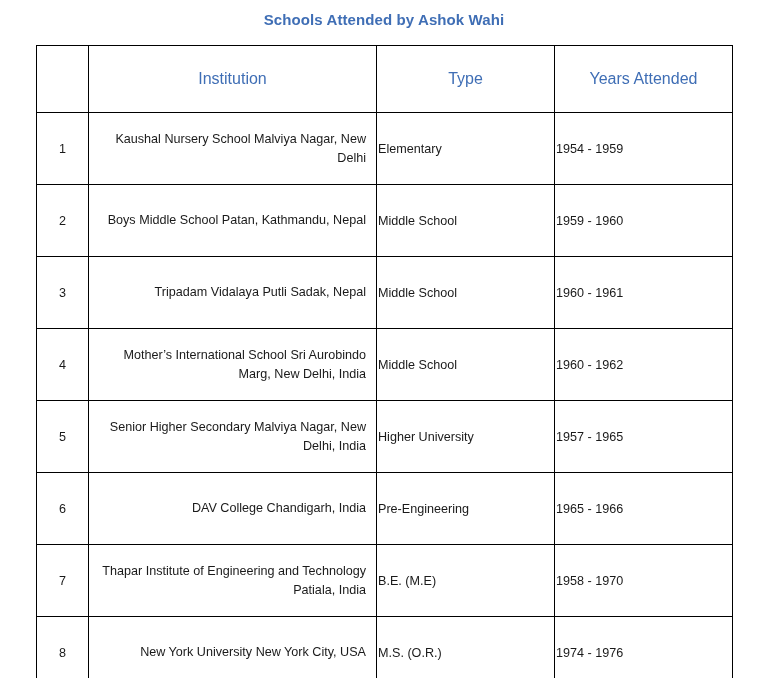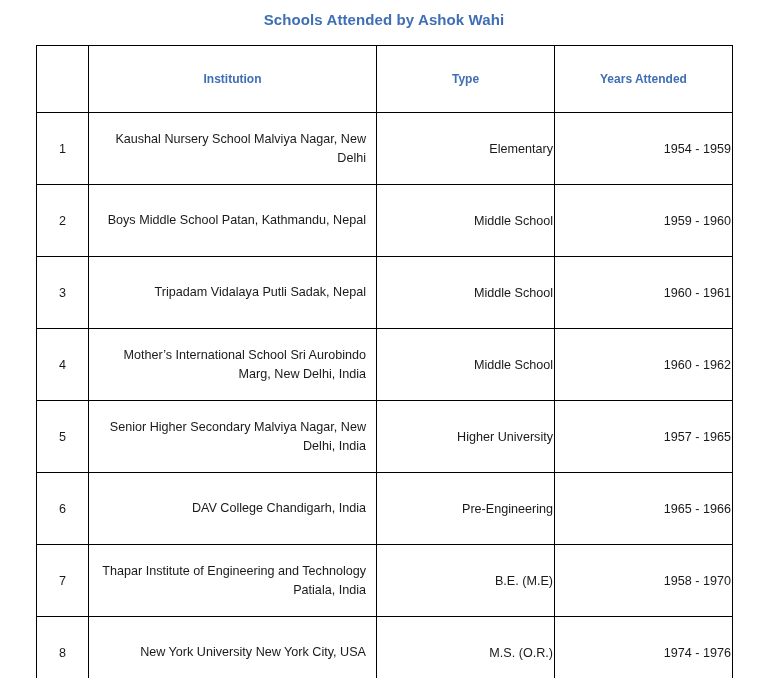--- a/index.html
+++ b/index.html
@@ -36,22 +36,22 @@
     width: 696px;
     table-layout: fixed;
   }
   table.schools th,
   table.schools td {
     border: 1px solid #000000;
     vertical-align: middle;
   }
   table.schools thead th {
     height: 66px;
-    font-size: 12px;
-    font-weight: bold;
+    font-size: 16px;
+    font-weight: normal;
     color: #3f6eb5;
     text-align: center;
     padding: 0 6px;
   }
   col.c-num { width: 52px; }
   col.c-inst { width: 288px; }
   col.c-type { width: 178px; }
   col.c-years { width: 178px; }
 
   table.schools tbody td {
@@ -63,21 +63,21 @@
     text-align: center;
     font-size: 12.5px;
   }
   td.inst {
     text-align: right;
     padding: 0 10px 0 12px;
     line-height: 1.45;
   }
   td.type,
   td.years {
-    text-align: right;
+    text-align: left;
   }
 </style>
 </head>
 <body>
 
 <div class="page">
 
   <h1 class="doc-title">Schools Attended by Ashok Wahi</h1>
 
   <div class="table-wrap">

